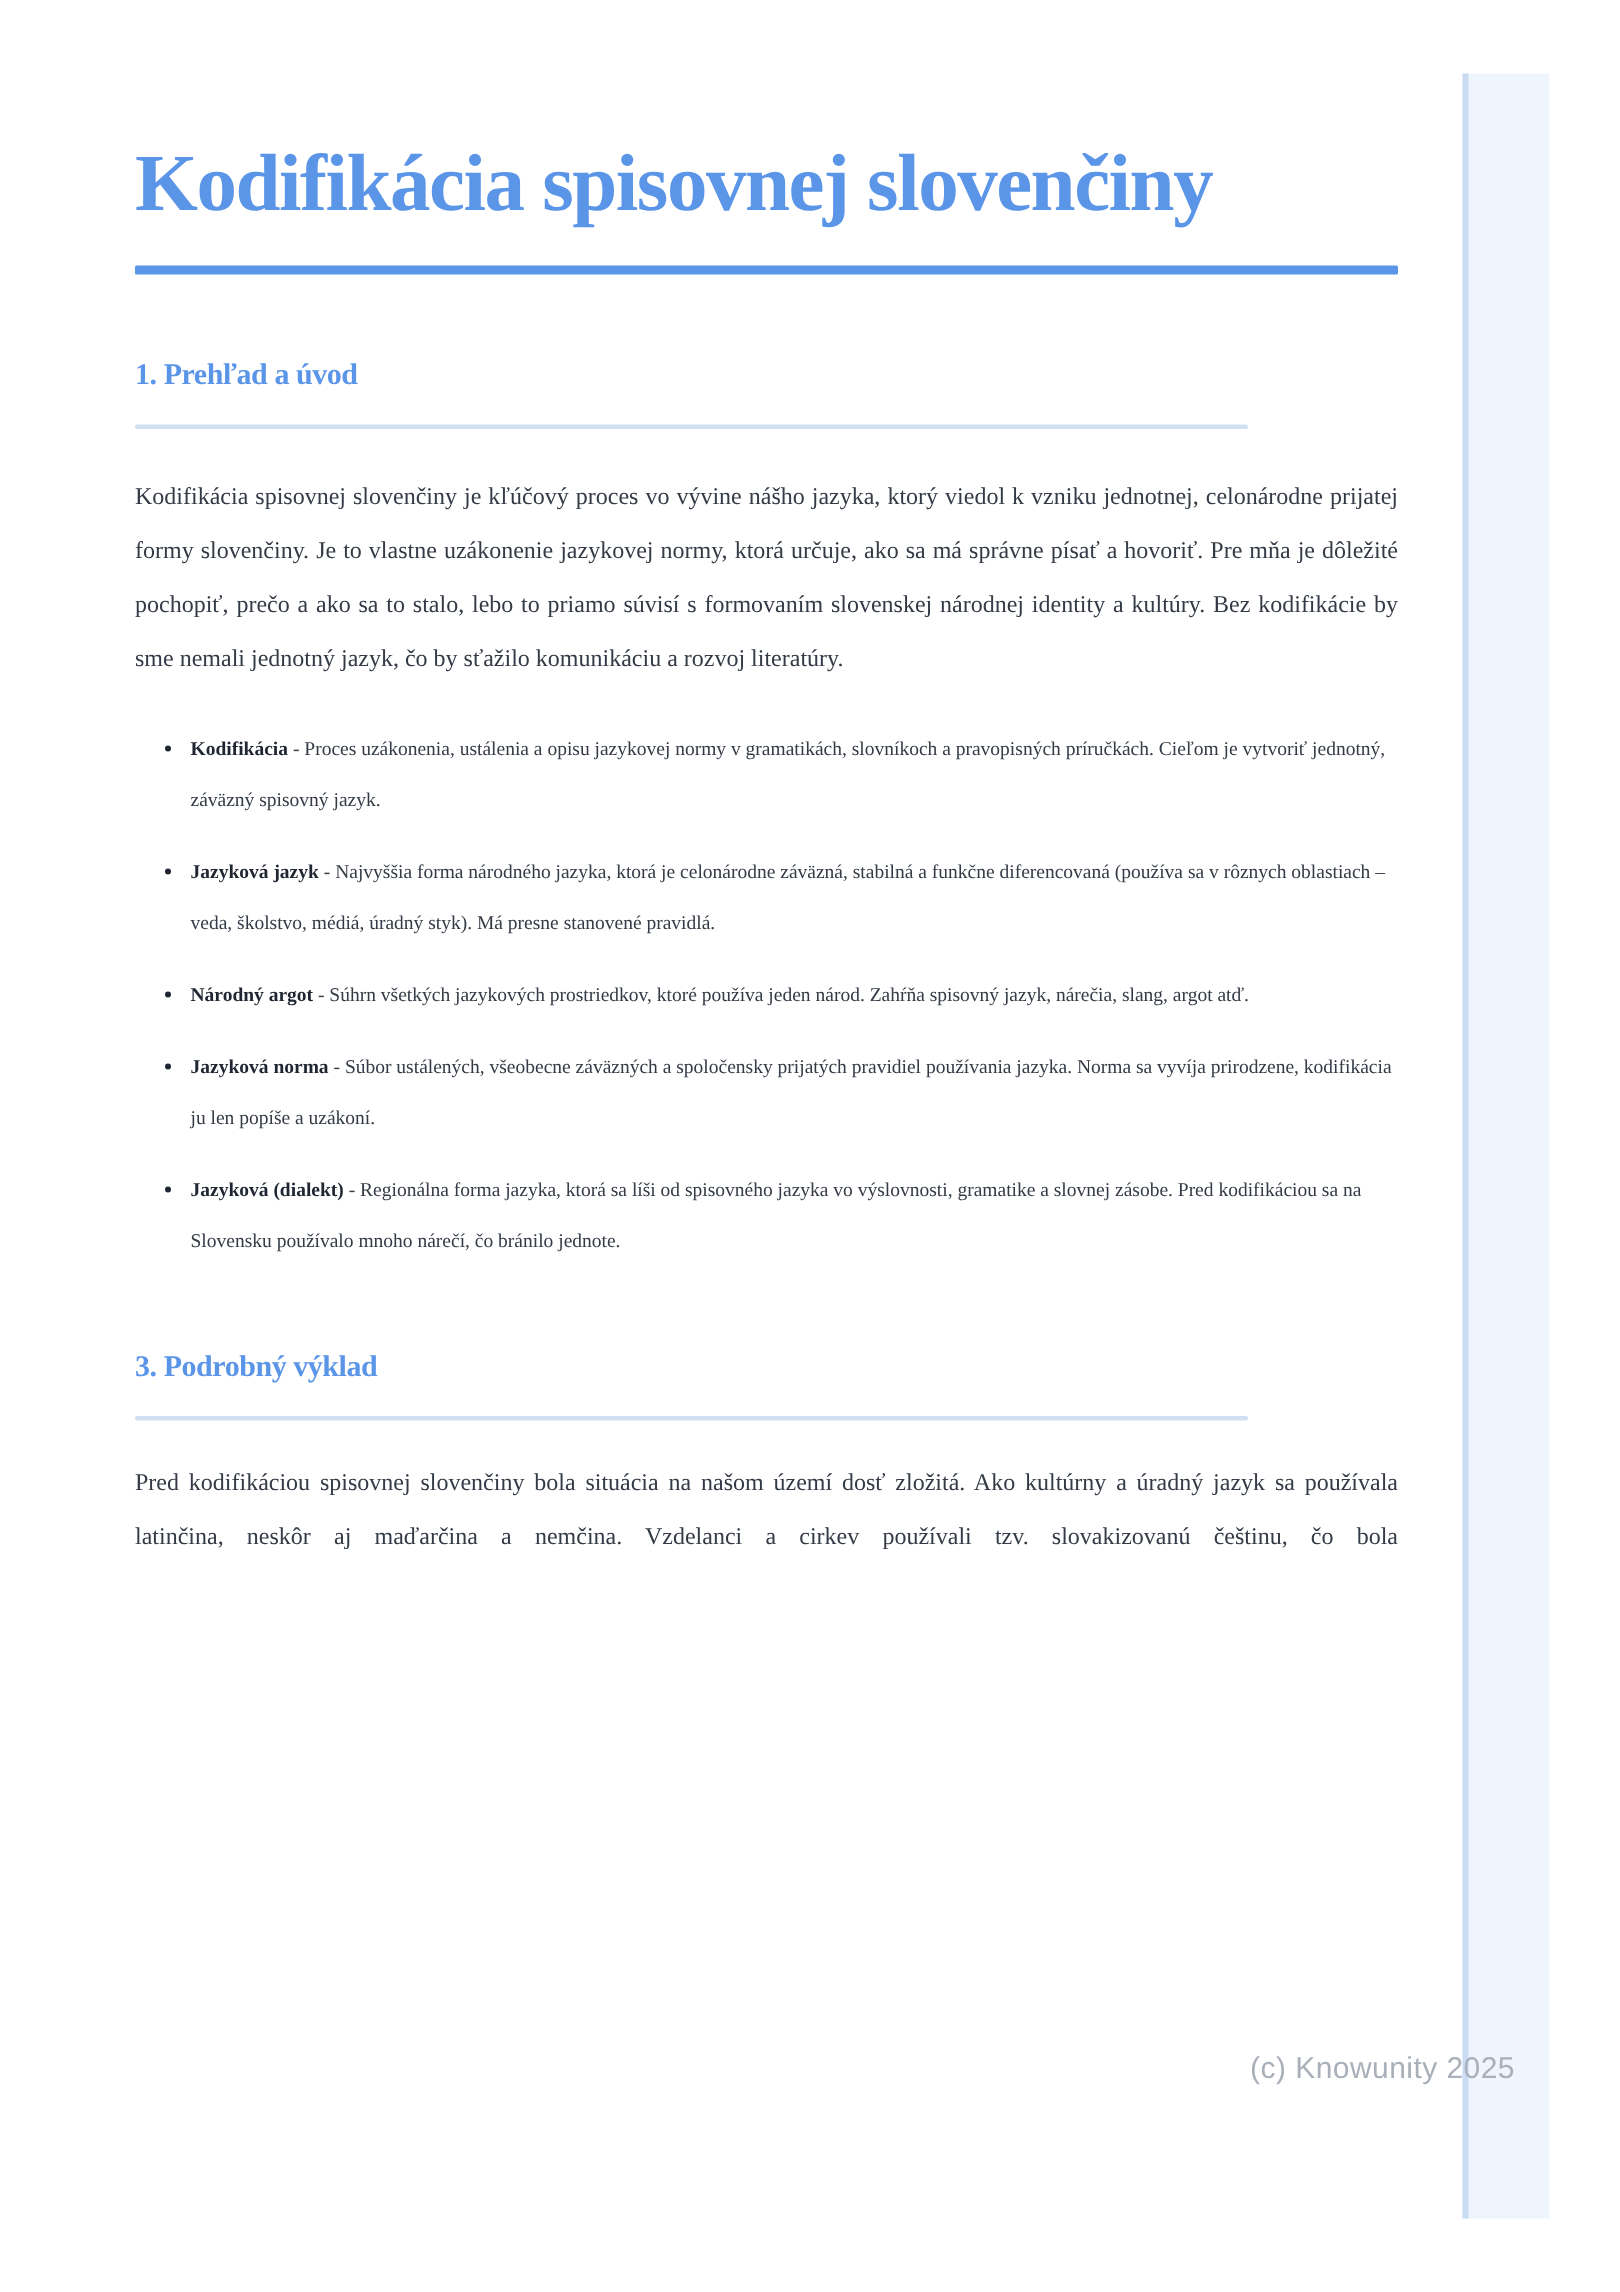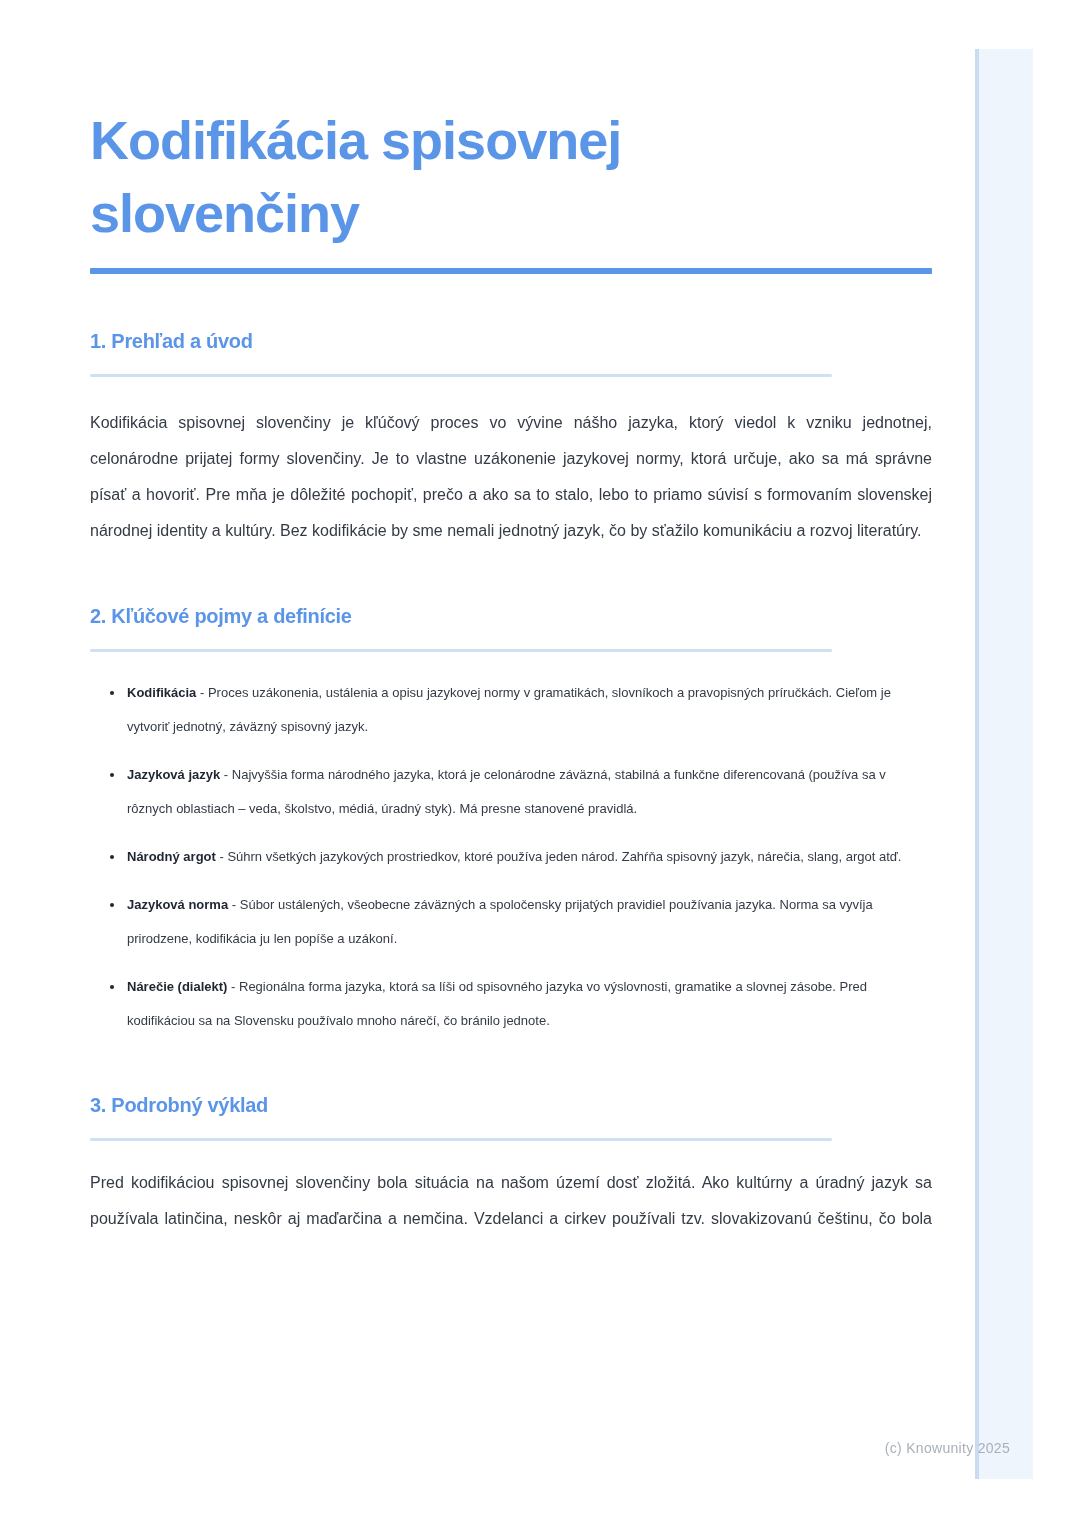--- a/index.html
+++ b/index.html
@@ -24,23 +24,24 @@
     position:absolute;
     left:975px;top:49px;
     width:58px;height:1430px;
     background:var(--strip-fill);
     border-left:4px solid var(--strip-edge);
     box-sizing:border-box;
     z-index:1;
   }
   .content{
     position:absolute;
-    left:90px;top:104px;
+    left:90px;top:86px;
     width:842px;
     z-index:2;
+    font-family:Liberation Serif, serif;
   }
   h1.page-title{
     margin:0;
     max-width:760px;
     font-size:54px;
     font-weight:700;
     letter-spacing:-1px;
     line-height:73px;
     color:var(--accent);
   }
@@ -94,23 +95,23 @@
   }
   ul.terms-list li::marker{
     color:var(--strong-text);
   }
   ul.terms-list strong{
     color:var(--strong-text);
     font-weight:700;
   }
   .copyright-footer{
     position:absolute;
-    top:1440px;
+    top:1368px;
     right:70px;
-    font-size:14px;
+    font-size:20px;
     color:var(--footer-text);
     z-index:3;
     letter-spacing:0.3px;
   }
 </style>
 </head>
 <body>
 
 <div class="right-strip"></div>
 
@@ -118,27 +119,26 @@
 
   <h1 class="page-title">Kodifikácia spisovnej slovenčiny</h1>
   <div class="title-divider"></div>
 
   <section>
     <h2 class="section-heading">1. Prehľad a úvod</h2>
     <p class="body-paragraph">Kodifikácia spisovnej slovenčiny je kľúčový proces vo vývine nášho jazyka, ktorý viedol k vzniku jednotnej, celonárodne prijatej formy slovenčiny. Je to vlastne uzákonenie jazykovej normy, ktorá určuje, ako sa má správne písať a hovoriť. Pre mňa je dôležité pochopiť, prečo a ako sa to stalo, lebo to priamo súvisí s formovaním slovenskej národnej identity a kultúry. Bez kodifikácie by sme nemali jednotný jazyk, čo by sťažilo komunikáciu a rozvoj literatúry.</p>
   </section>
 
   <section>
-    <h2 class="section-heading">2. Kľúčové pojmy a definície</h2>
     <ul class="terms-list">
       <li><strong>Kodifikácia</strong><span> - </span><span>Proces uzákonenia, ustálenia a opisu jazykovej normy v gramatikách, slovníkoch a pravopisných príručkách. Cieľom je vytvoriť jednotný, záväzný spisovný jazyk.</span></li>
       <li><strong>Jazyková jazyk</strong><span> - </span><span>Najvyššia forma národného jazyka, ktorá je celonárodne záväzná, stabilná a funkčne diferencovaná (používa sa v rôznych oblastiach – veda, školstvo, médiá, úradný styk). Má presne stanovené pravidlá.</span></li>
       <li><strong>Národný argot</strong><span> - </span><span>Súhrn všetkých jazykových prostriedkov, ktoré používa jeden národ. Zahŕňa spisovný jazyk, nárečia, slang, argot atď.</span></li>
       <li><strong>Jazyková norma</strong><span> - </span><span>Súbor ustálených, všeobecne záväzných a spoločensky prijatých pravidiel používania jazyka. Norma sa vyvíja prirodzene, kodifikácia ju len popíše a uzákoní.</span></li>
-      <li><strong>Nárečie (dialekt)</strong><span> - </span><span>Regionálna forma jazyka, ktorá sa líši od spisovného jazyka vo výslovnosti, gramatike a slovnej zásobe. Pred kodifikáciou sa na Slovensku používalo mnoho nárečí, čo bránilo jednote.</span></li>
+      <li><strong>Jazyková (dialekt)</strong><span> - </span><span>Regionálna forma jazyka, ktorá sa líši od spisovného jazyka vo výslovnosti, gramatike a slovnej zásobe. Pred kodifikáciou sa na Slovensku používalo mnoho nárečí, čo bránilo jednote.</span></li>
     </ul>
   </section>
 
   <section>
     <h2 class="section-heading">3. Podrobný výklad</h2>
     <p class="body-paragraph justify-all">Pred kodifikáciou spisovnej slovenčiny bola situácia na našom území dosť zložitá. Ako kultúrny a úradný jazyk sa používala latinčina, neskôr aj maďarčina a nemčina. Vzdelanci a cirkev používali tzv. slovakizovanú češtinu, čo bola</p>
   </section>
 
 </div>
 

